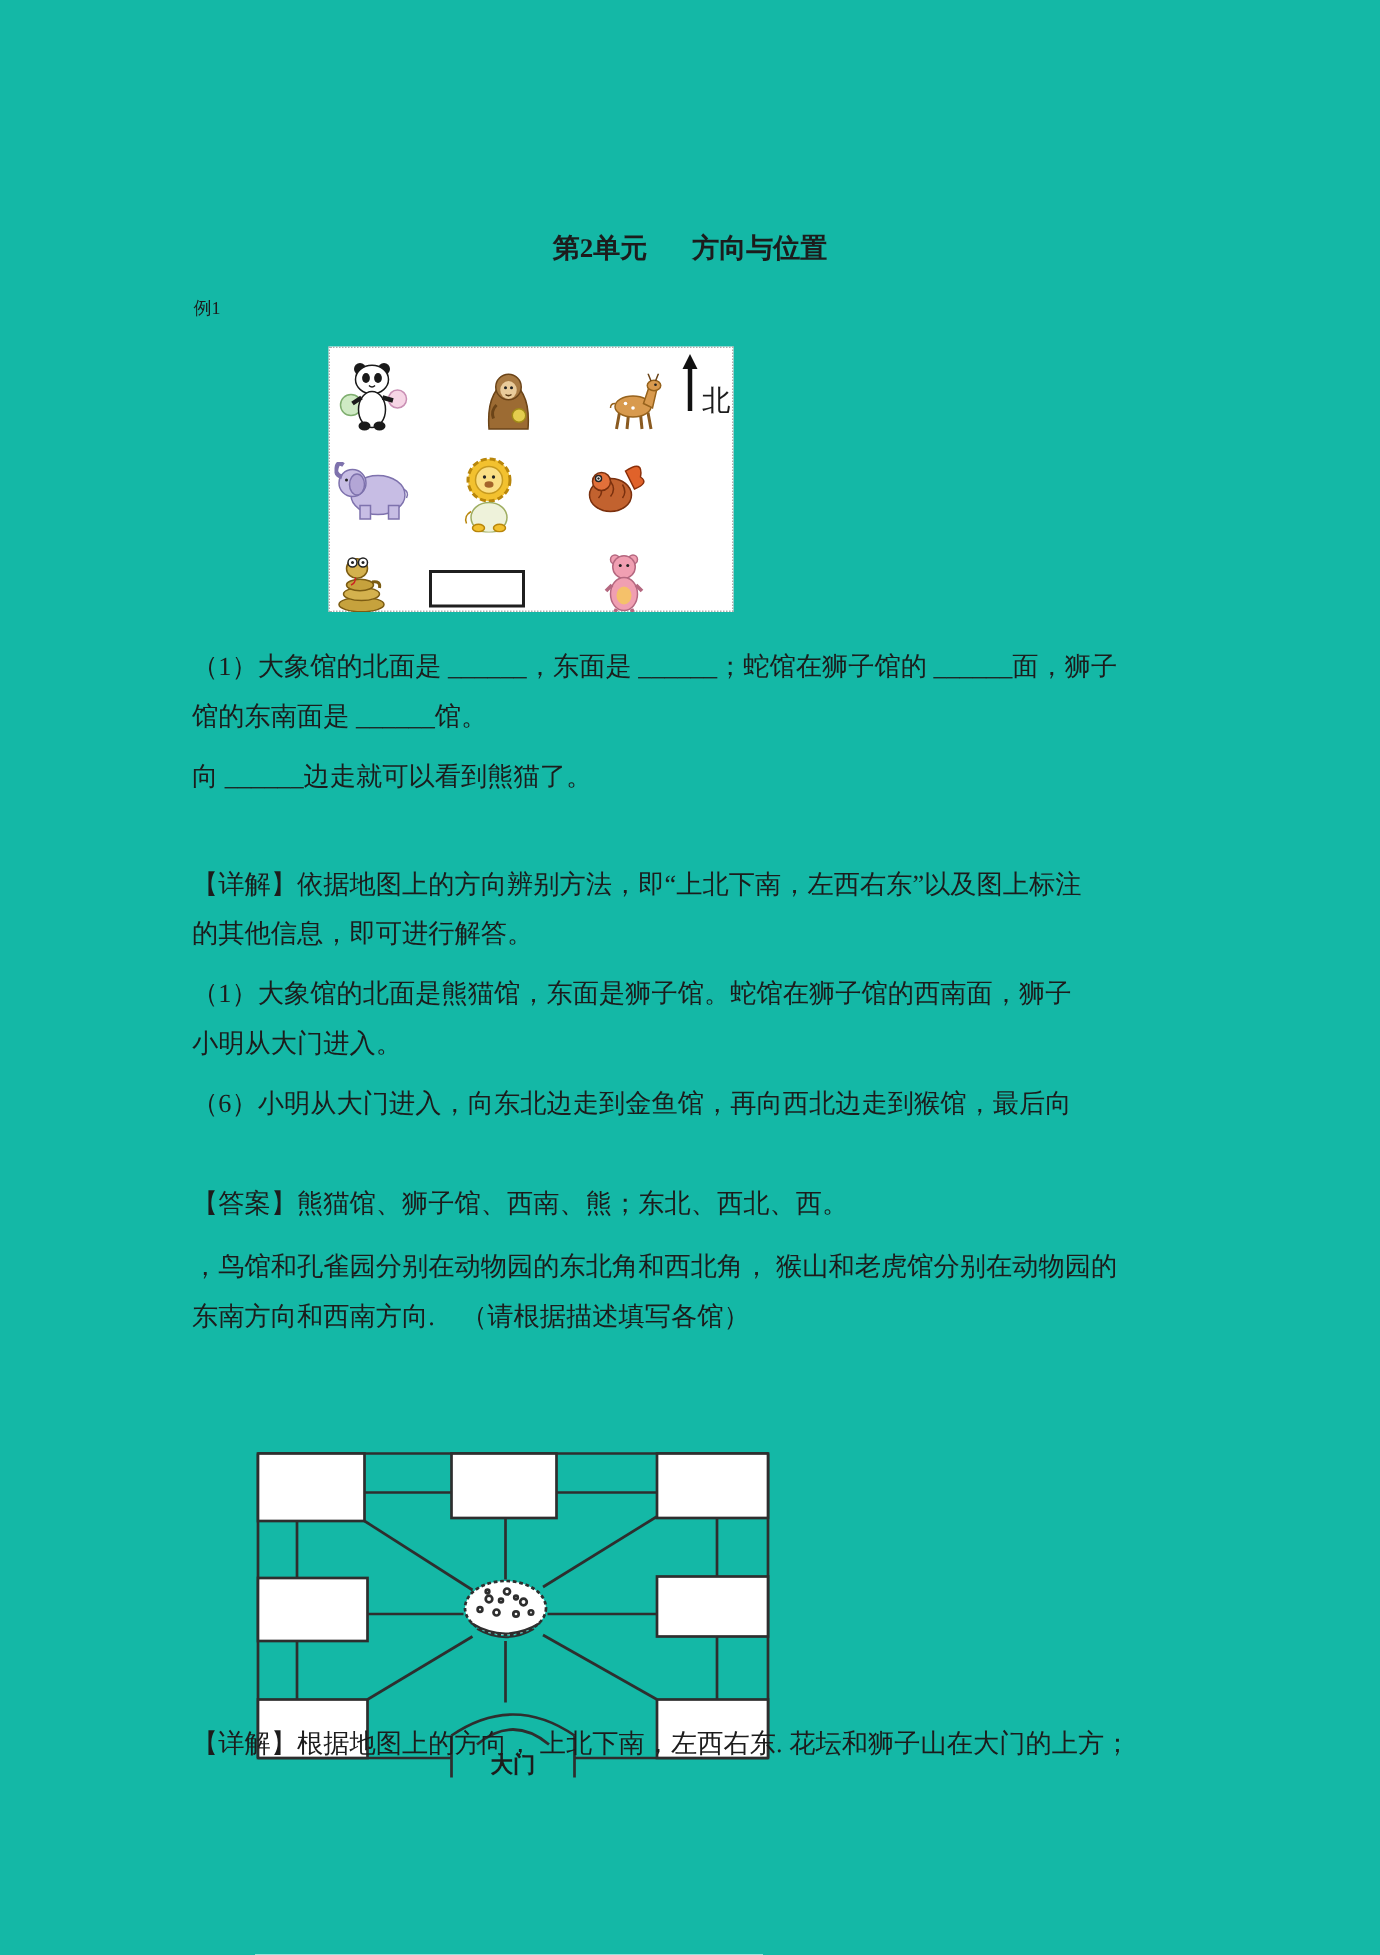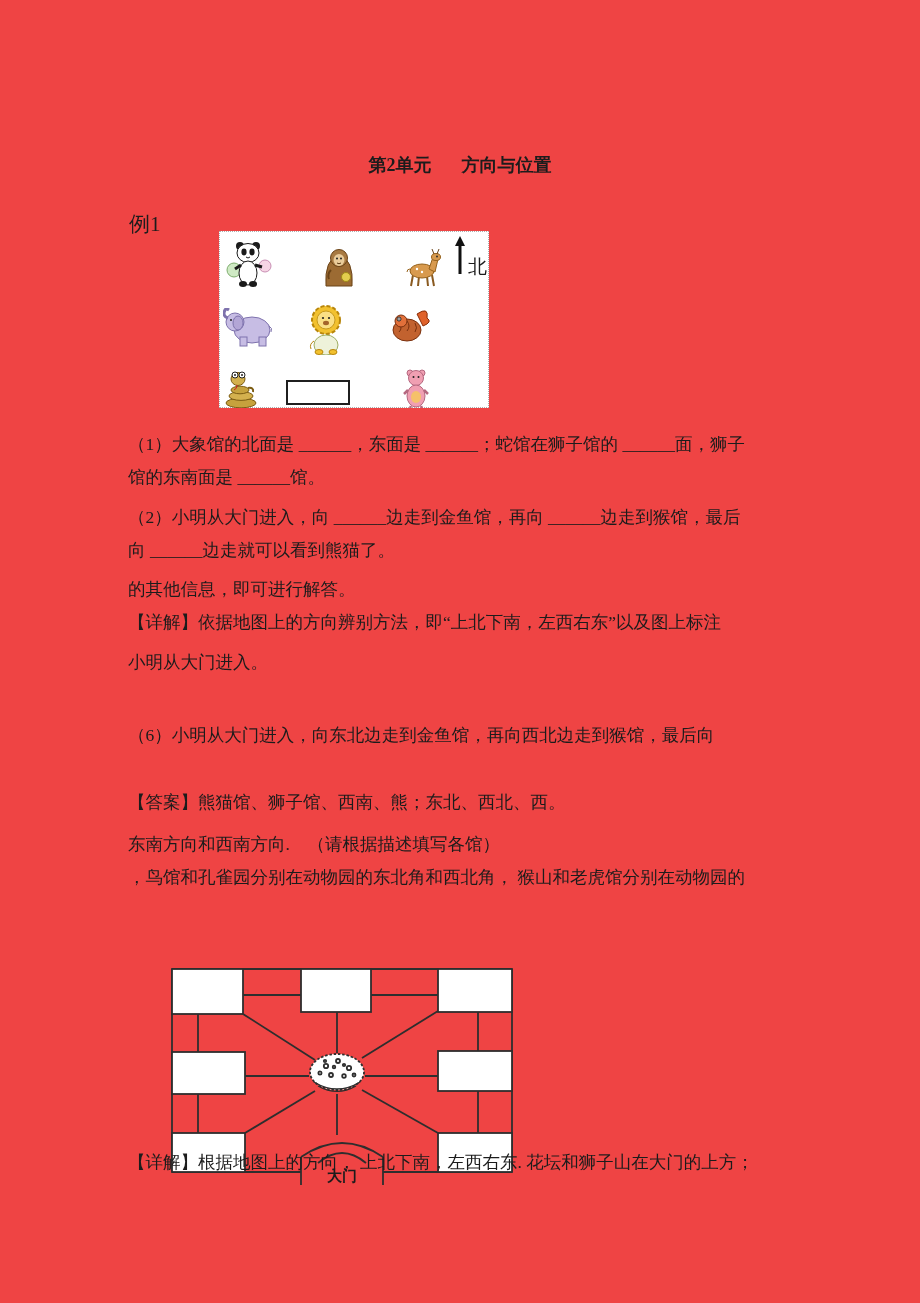--- a/index.html
+++ b/index.html
@@ -1,21 +1,21 @@
 <!DOCTYPE html>
 <html><head>
 <meta charset="utf-8">
 <style>
   html,body{margin:0;padding:0;background:#ffffff;}
-  .page{position:relative;width:920px;height:1303px;background:#ef4444;
+  .page{position:relative;width:920px;height:1303px;background:#14b8a6;
         font-family:"Liberation Serif","DejaVu Serif",serif;color:#1c1c1c;overflow:hidden;}
   .title{position:absolute;top:153px;left:0;width:920px;text-align:center;
          font-size:18px;font-weight:bold;}
   .title .unit{margin-right:30px;}
-  .ex-label{position:absolute;left:129px;top:197px;font-size:21px;margin-top:13px;}
+  .ex-label{position:absolute;left:129px;top:197px;font-size:12px;}
   .para{position:absolute;left:128px;width:680px;font-size:17.5px;line-height:33px;font-family:Liberation Serif, serif;}
   .para div{white-space:nowrap;}
   
   .fig1{position:absolute;left:219px;top:231px;width:268px;height:175px;
         border:1px dotted #aeaeae;background:#fff;}
   .sprite{position:absolute;line-height:0;}
   .gatebox{position:absolute;left:66px;top:148px;width:60px;height:21px;
            border:2px solid #1f1f1f;background:#fff;}
   .north{position:absolute;left:234px;top:4px;width:34px;height:44px;}
   .north .nlabel{position:absolute;left:14px;top:18px;font-size:19px;}
@@ -158,44 +158,44 @@
       <span class="nlabel">北</span>
     </span>
   </div>
 
   <div class="para" style="top:428px">
     <div>（1）大象馆的北面是 ______，东面是 ______；蛇馆在狮子馆的 ______面，狮子</div>
     <div>馆的东南面是 ______馆。</div>
   </div>
 
   <div class="para" style="top:501px">
-    <div>（2）小明从大门进入，向 ______边走到金鱼馆，再向 ______边走到猴馆，最后</div>
     <div>向 ______边走就可以看到熊猫了。</div>
   </div>
 
   <div class="para" style="top:573px">
+    <div>【详解】依据地图上的方向辨别方法，即“上北下南，左西右东”以及图上标注</div>
     <div>的其他信息，即可进行解答。</div>
-    <div>【详解】依据地图上的方向辨别方法，即“上北下南，左西右东”以及图上标注</div>
   </div>
 
   <div class="para" style="top:646px">
+    <div>（1）大象馆的北面是熊猫馆，东面是狮子馆。蛇馆在狮子馆的西南面，狮子</div>
     <div>小明从大门进入。</div>
   </div>
 
   <div class="para" style="top:719px">
     <div>（6）小明从大门进入，向东北边走到金鱼馆，再向西北边走到猴馆，最后向</div>
   </div>
 
   <div class="para" style="top:786px">
     <div>【答案】熊猫馆、狮子馆、西南、熊；东北、西北、西。</div>
   </div>
 
   <div class="para" style="top:828px">
+    <div>，鸟馆和孔雀园分别在动物园的东北角和西北角， 猴山和老虎馆分别在动物园的</div>
     <div>东南方向和西南方向.　（请根据描述填写各馆）</div>
-    <div>，鸟馆和孔雀园分别在动物园的东北角和西北角， 猴山和老虎馆分别在动物园的</div>
   </div>
 
   <div class="map">
     <svg width="352" height="224" viewBox="0 0 352 224" fill="none" stroke="#2e2e2e" stroke-width="1.8">
 
       <g>
         <line x1="4" y1="4" x2="344" y2="4"></line>
         <line x1="4" y1="4" x2="4" y2="207"></line>
         <line x1="344" y1="4" x2="344" y2="207"></line>
         <line x1="4" y1="207" x2="133" y2="207"></line>

